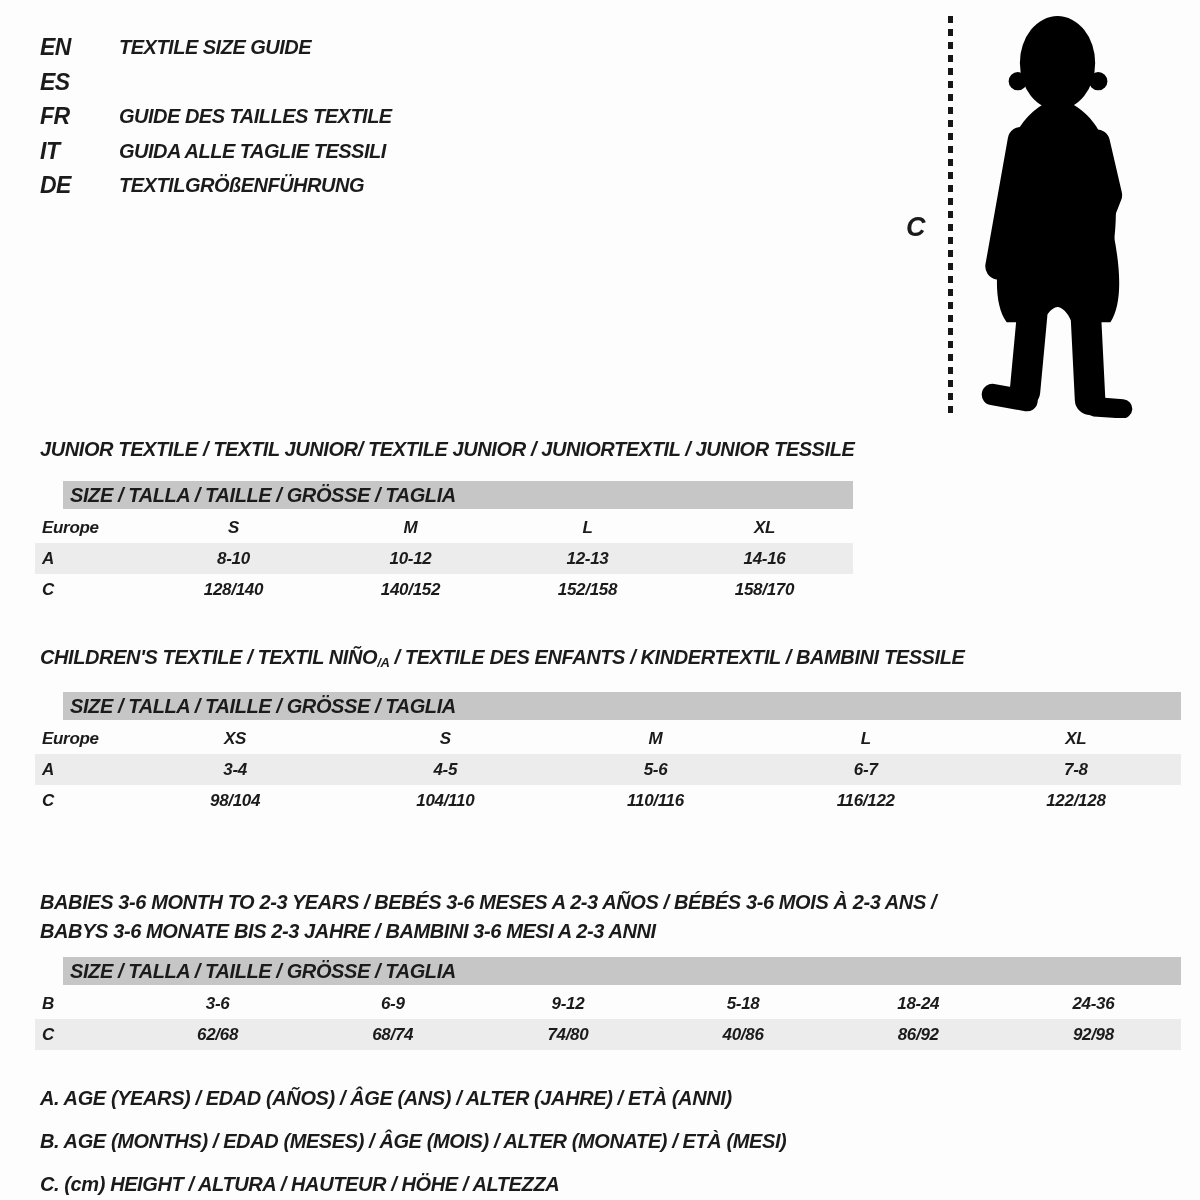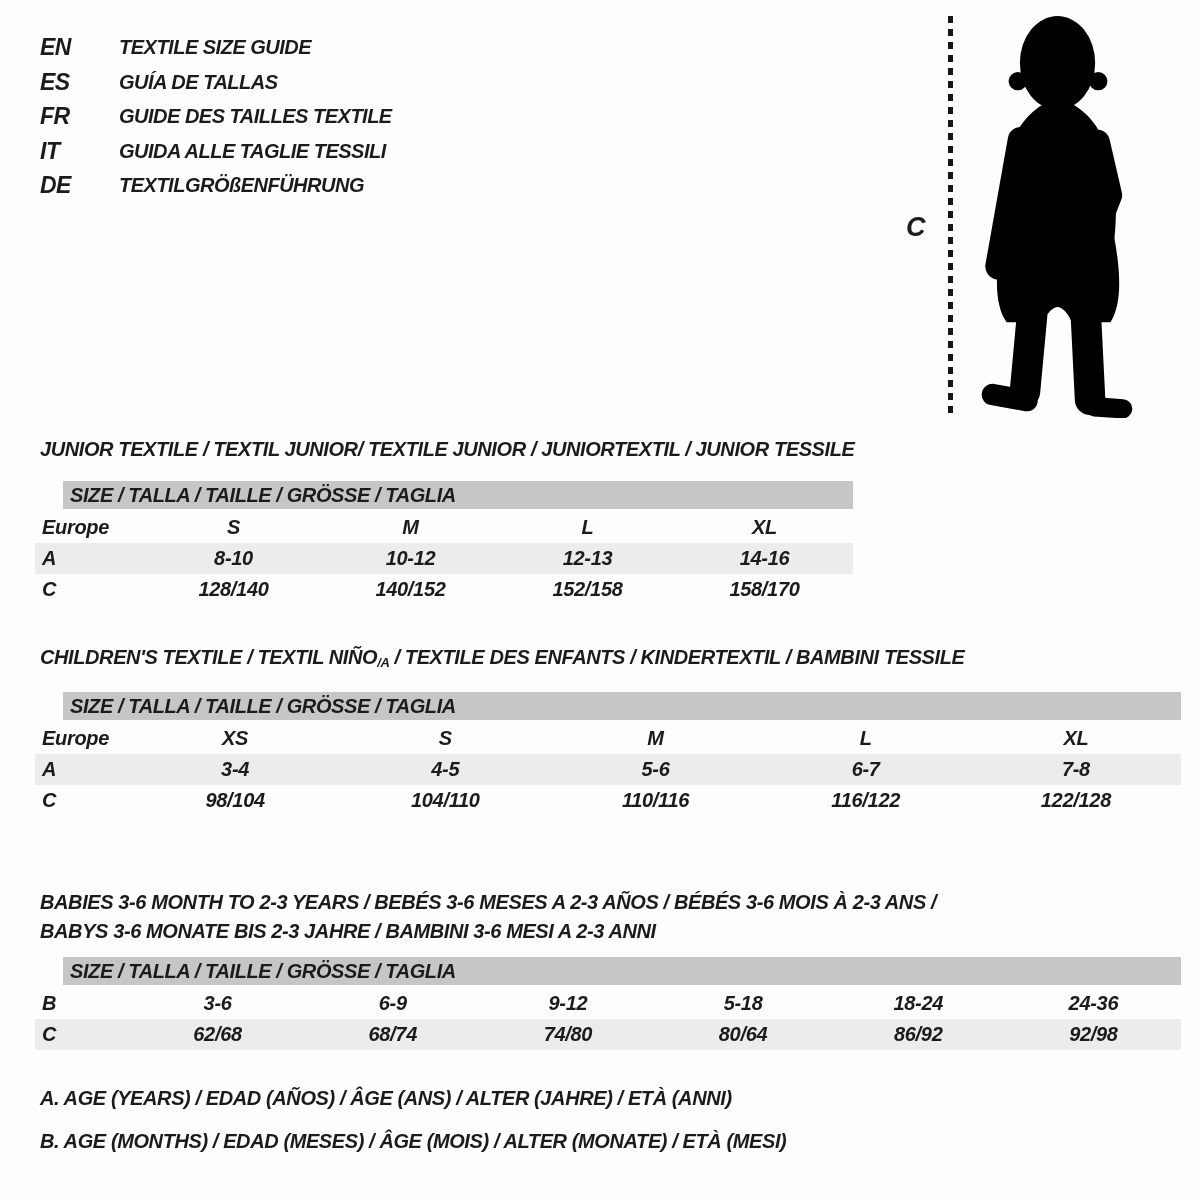--- a/index.html
+++ b/index.html
@@ -57,21 +57,21 @@
     height:28px; background:#c6c6c6;
     display:flex; align-items:center;
     padding-left:7px;
     font-weight:700; font-size:20px; letter-spacing:-0.4px;
     margin-bottom:3px;
     margin-left:28px;
   }
   .trow {
     display:grid; align-items:center;
     height:31px;
-    font-weight:700; font-size:20px; letter-spacing:-0.3px;
+    font-weight:700; font-size:17px; letter-spacing:-0.3px;
   }
   .cols-4 { grid-template-columns:110px repeat(4,1fr); }
   .cols-5 { grid-template-columns:95px  repeat(5,1fr); }
   .cols-6 { grid-template-columns:95px  repeat(6,1fr); }
   .trow .lbl { padding-left:7px; text-align:left; }
   .trow .cell { text-align:center; }
   .stripe { background:#ececec; }
 
   
   .legend { position:absolute; left:40px; top:1072px; }
@@ -85,21 +85,20 @@
 
 <div class="canvas">
 
   <section class="lang-block">
     <div class="lang-row">
       <span class="lang-code">EN</span>
       <span class="lang-label">TEXTILE SIZE GUIDE</span>
     </div>
     <div class="lang-row">
       <span class="lang-code">ES</span>
-      <span class="lang-label">GUÍA DE TALLAS</span>
     </div>
     <div class="lang-row">
       <span class="lang-code">FR</span>
       <span class="lang-label">GUIDE DES TAILLES TEXTILE</span>
     </div>
     <div class="lang-row">
       <span class="lang-code">IT</span>
       <span class="lang-label">GUIDA ALLE TAGLIE TESSILI</span>
     </div>
     <div class="lang-row">
@@ -201,25 +200,26 @@
         <span class="cell">9-12</span>
         <span class="cell">5-18</span>
         <span class="cell">18-24</span>
         <span class="cell">24-36</span>
       </div>
       <div class="trow cols-6 stripe">
         <span class="lbl">C</span>
         <span class="cell">62/68</span>
         <span class="cell">68/74</span>
         <span class="cell">74/80</span>
-        <span class="cell">80/64</span>
+        <span class="cell">40/86</span>
         <span class="cell">86/92</span>
         <span class="cell">92/98</span>
       </div>
     </div>
   </section>
 
   <section class="legend">
     <div class="legend-line">A. AGE (YEARS) / EDAD (AÑOS) / ÂGE (ANS) / ALTER (JAHRE) / ETÀ (ANNI)</div>
     <div class="legend-line">B. AGE (MONTHS) / EDAD (MESES) / ÂGE (MOIS) / ALTER (MONATE) / ETÀ (MESI)</div>
+    <div class="legend-line">C. (cm) HEIGHT / ALTURA / HAUTEUR / HÖHE / ALTEZZA</div>
   </section>
 
 </div>
 
 </body></html>

